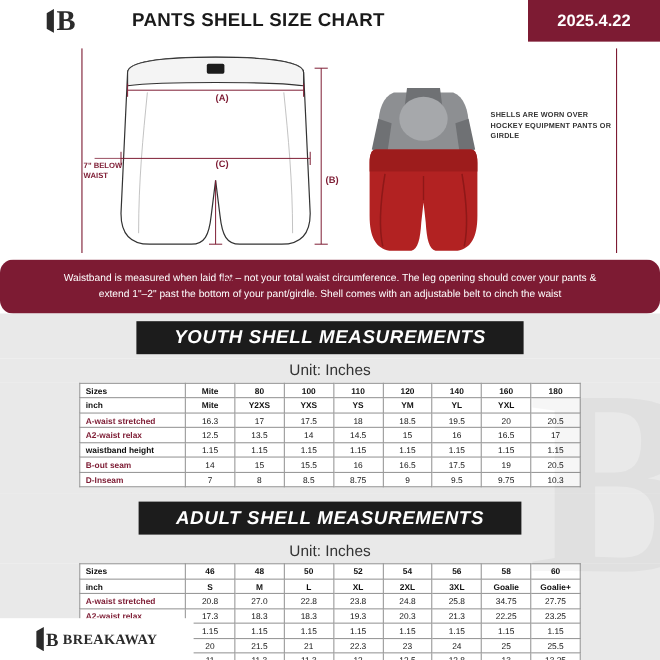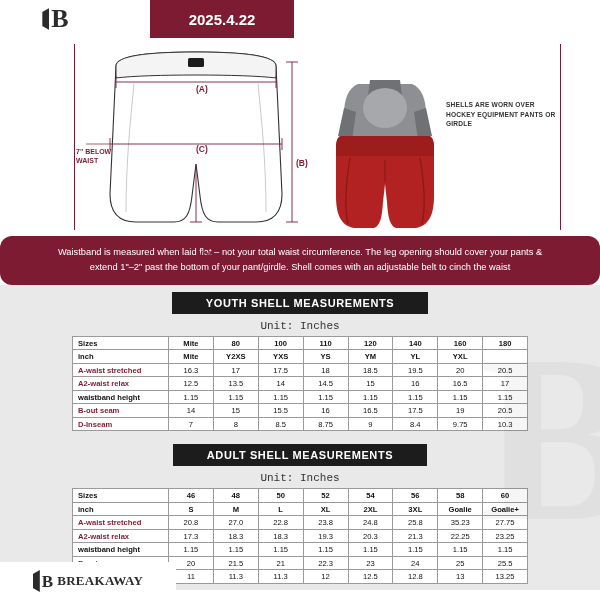--- a/index.html
+++ b/index.html
@@ -50,21 +50,21 @@
     flex: 1;
     display: flex;
     align-items: center;
     padding-left: 10px;
     font-size: 17px;
     font-weight: bold;
     color: #1a1a1a;
     letter-spacing: 0.3px;
   }
   .header-date {
-    width: 144px;
+    width: 120px;
     background: #7d1b33;
     color: #ffffff;
     display: flex;
     align-items: center;
     justify-content: center;
     font-size: 15px;
     font-weight: bold;
     margin-left: 40px;
   }
   
@@ -135,32 +135,32 @@
   
   .section-wrap {
     background: #e9e9e9;
     padding: 7px 0 4px;
     text-align: center;
   }
   .section-title {
     display: inline-block;
     background: #1c1c1c;
     color: #ffffff;
-    font-size: 11px;
+    font-size: 17px;
     font-weight: bold;
     letter-spacing: 0.6px;
     padding: 5px 34px;
+    font-style: italic;
   }
   .unit-line {
     background: #e9e9e9;
     text-align: center;
-    font-size: 11px;
+    font-size: 14px;
     color: #333;
     padding: 2px 0 4px;
-    font-family: Liberation Mono, monospace;
   }
   
   .tbl-wrap { background: #e9e9e9; padding: 0 72px 6px; }
   table.chart {
     width: 100%;
     border-collapse: collapse;
     background: #ffffff;
     table-layout: fixed;
   }
   table.chart td {
@@ -229,20 +229,21 @@
 
   <div class="watermark">B</div>
 
   <div class="header">
     <div class="header-logo">
       <span class="logo-b">
         <span class="wing"></span>
           <span>B</span>
       </span>
     </div>
+    <div class="header-title">PANTS SHELL SIZE CHART</div>
     <div class="header-date">2025.4.22</div>
   </div>
 
   <div class="diagram">
     <div class="vrule"></div>
     <div class="vrule-right"></div>
 
     <svg class="pants-svg" width="240" height="186" viewBox="0 0 240 186">
 
       <path d="M30 22 C30 12, 60 8, 110 8 C160 8, 190 12, 190 22 L196 150 C196 170, 186 178, 170 178 L132 178 C120 178, 116 170, 114 152 L110 120 L106 152 C104 170, 100 178, 88 178 L50 178 C34 178, 24 170, 24 150 Z" fill="#ffffff" stroke="#333" stroke-width="1.1"></path>
@@ -371,21 +372,21 @@
             <td>19</td>
             <td>20.5</td>
           </tr>
           <tr>
             <td class="rowhdr maroon">D-Inseam</td>
             <td>7</td>
             <td>8</td>
             <td>8.5</td>
             <td>8.75</td>
             <td>9</td>
-            <td>8.4</td>
+            <td>9.5</td>
             <td>9.75</td>
             <td>10.3</td>
           </tr>
         </tbody>
     </table>
   </div>
 
   <div class="section-wrap">
     <span class="section-title">ADULT SHELL MEASUREMENTS</span>
   </div>
@@ -416,21 +417,21 @@
             <td>Goalie+</td>
           </tr>
           <tr>
             <td class="rowhdr maroon">A-waist stretched</td>
             <td>20.8</td>
             <td>27.0</td>
             <td>22.8</td>
             <td>23.8</td>
             <td>24.8</td>
             <td>25.8</td>
-            <td>35.23</td>
+            <td>34.75</td>
             <td>27.75</td>
           </tr>
           <tr>
             <td class="rowhdr maroon">A2-waist relax</td>
             <td>17.3</td>
             <td>18.3</td>
             <td>18.3</td>
             <td>19.3</td>
             <td>20.3</td>
             <td>21.3</td>

